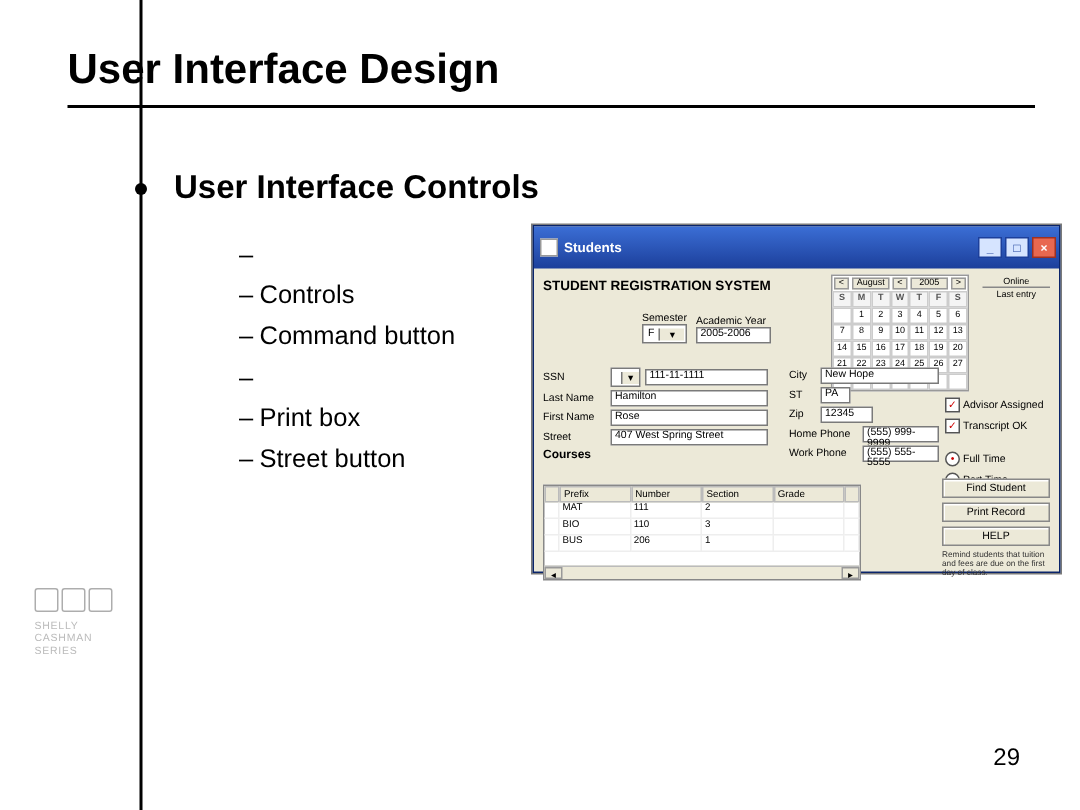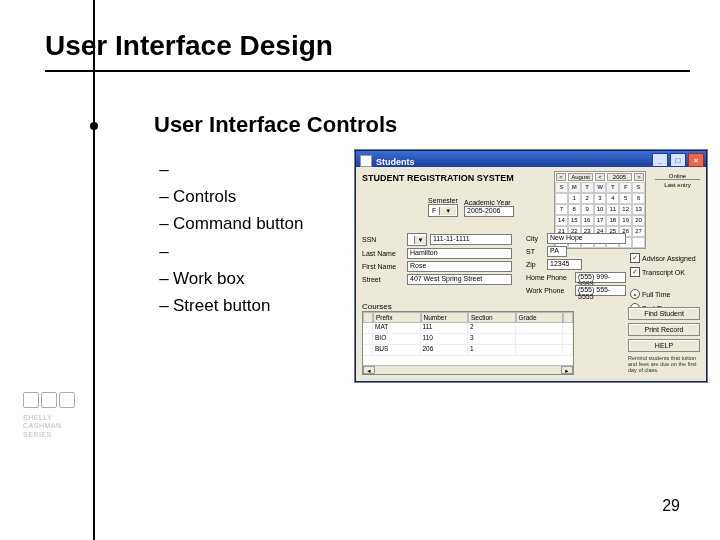--- a/index.html
+++ b/index.html
@@ -25,21 +25,21 @@
   font-size:28px;font-weight:bold;
   margin:0 0 0 0;
   letter-spacing:0;
 }
 .title-underline{
   margin-top:8px;
   border-bottom:2px solid #000;
 }
 .bullet-row{
   margin-top:40px;
-  display:flex;align-items:flex-start;gap:38px;
+  display:flex;align-items:flex-start;
 }
 .bullet-dot{
   width:8px;height:8px;border-radius:50%;background:#000;
   margin-left:45px;margin-top:10px;margin-right:18px;flex:0 0 auto;
 }
 .bullet-text{
   font-size:22px;font-weight:bold;
 }
 .sub-list{
   margin-top:18px;margin-left:110px;
@@ -67,24 +67,24 @@
   position:absolute;
   left:340px;top:150px;
   width:350px;height:230px;
   border:1px solid #0a246a;
   background:#ece9d8;
   font-family:Tahoma, sans-serif;
   font-size:8px;
   box-shadow:0 0 0 1px #7a7a7a;
 }
 .titlebar{
-  height:16px;
+  height:28px;
   background:linear-gradient(#3b6ed5,#1c3f9b);
   color:#fff;
-  display:flex;align-items:flex-end;
+  display:flex;align-items:center;
   padding:0 2px 0 4px;
   font-size:9px;font-weight:bold;
 }
 .titlebar .icn{width:10px;height:10px;background:#fff;margin-right:4px;border:1px solid #999}
 .titlebar .spacer{flex:1}
 .titlebar .wbtn{
   width:14px;height:12px;margin-left:2px;
   display:flex;align-items:center;justify-content:center;
   font-size:8px;font-weight:bold;
   background:#d6e4ff;border:1px solid #1c3f9b;color:#1c3f9b;
@@ -163,21 +163,21 @@
 .right-col2{
   position:absolute;right:6px;bottom:8px;width:72px;
   display:flex;flex-direction:column;gap:3px;
 }
 .hint{font-size:5.5px;line-height:1.1;color:#333}
 
 .sem-row{position:absolute;left:72px;top:30px;display:flex;gap:6px;align-items:flex-end}
 .sem-col{display:flex;flex-direction:column}
 .fields-left{position:absolute;left:6px;top:66px;width:150px}
 .fields-right{position:absolute;left:170px;top:66px;width:100px}
-.courses-lbl{position:absolute;left:6px;bottom:70px;font-size:8px;font-weight:normal}
+.courses-lbl{position:absolute;left:6px;bottom:86px;font-size:8px;font-weight:bold}
 </style>
 </head>
 <body>
 
 <div class="slide">
   <div class="left-vline"></div>
 
   <h1 class="slide-title">User Interface Design</h1>
   <div class="title-underline"></div>
 
@@ -196,21 +196,21 @@
       </div>
     <div class="sub-item">
         <span class="dash">–</span>
         <span>Command button</span>
       </div>
     <div class="sub-item">
         <span class="dash">–</span>
       </div>
     <div class="sub-item">
         <span class="dash">–</span>
-        <span>Work box</span>
+        <span>Print box</span>
       </div>
     <div class="sub-item">
         <span class="dash">–</span>
         <span>Street button</span>
       </div>
   </div>
 
   <div class="win">
     <div class="titlebar">
       <div class="icn"></div>

